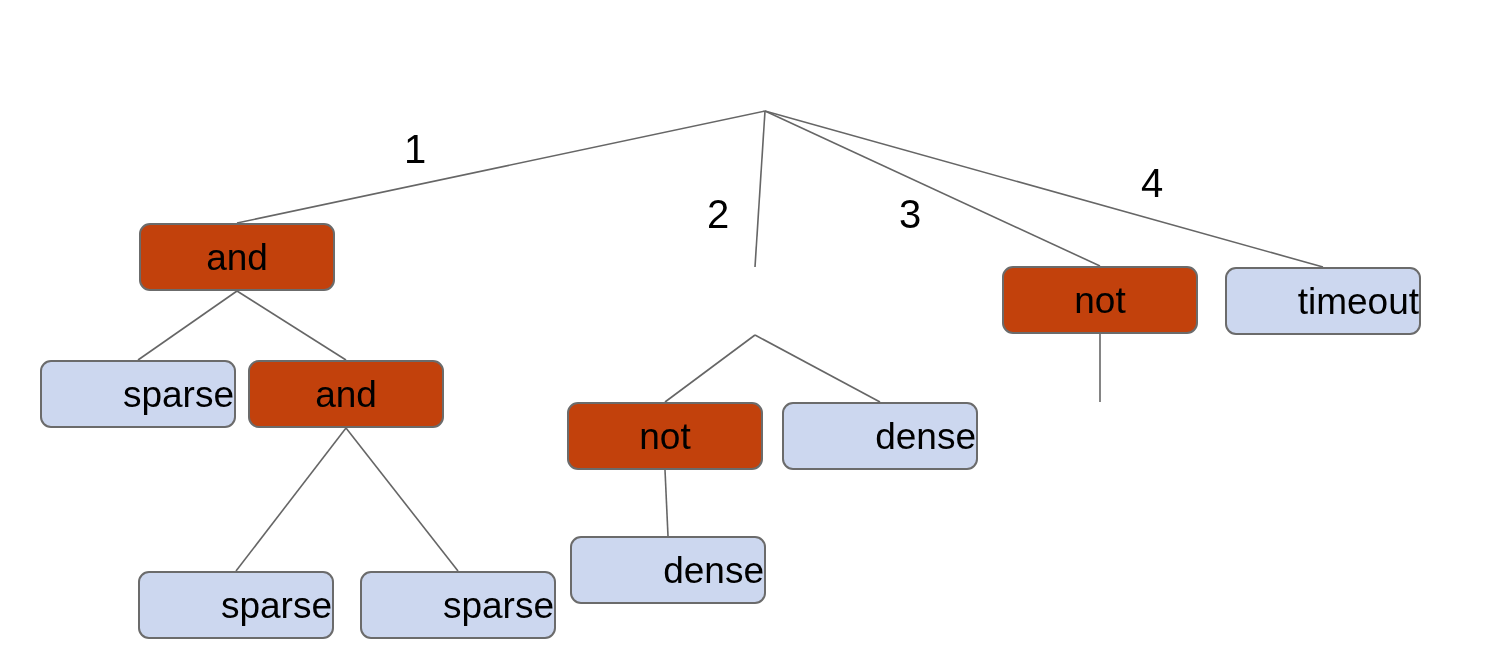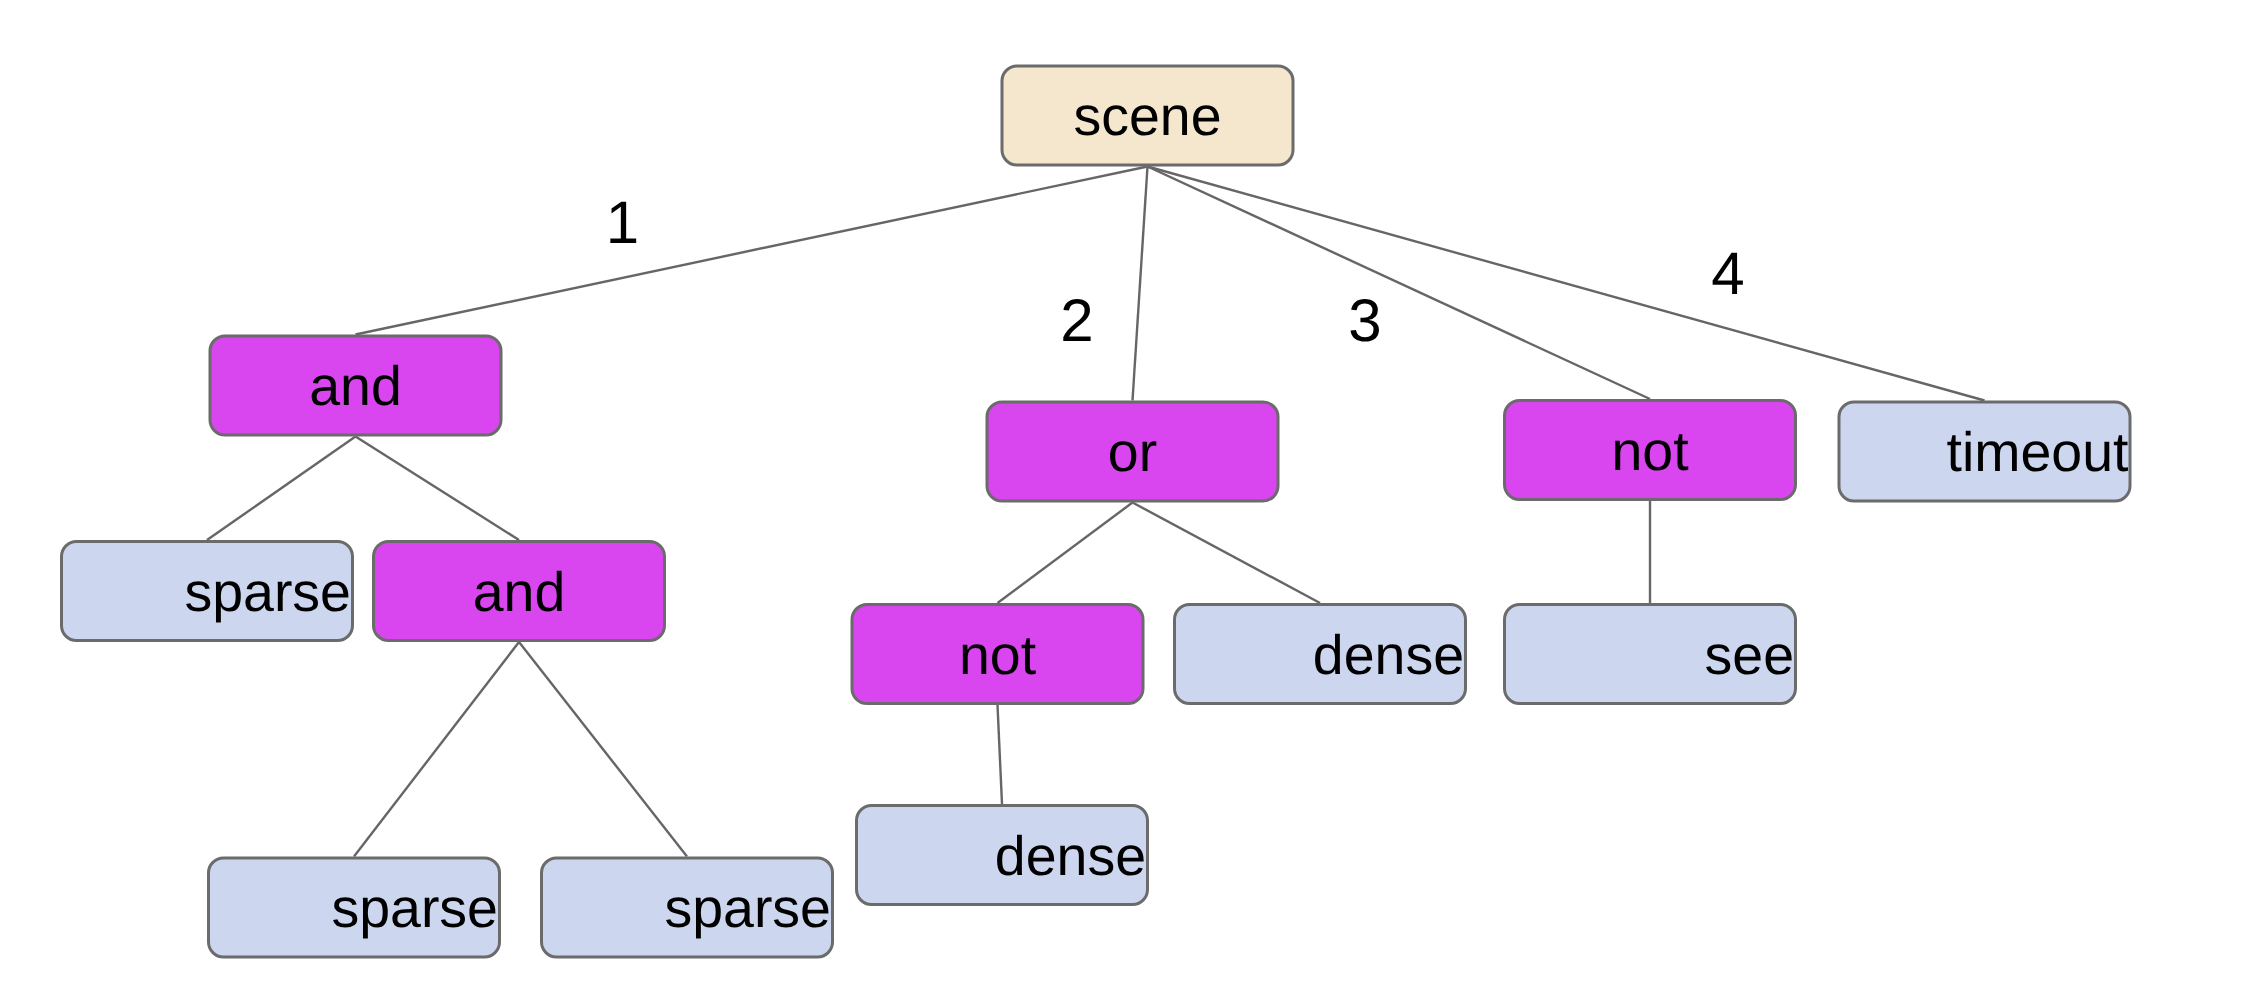--- a/index.html
+++ b/index.html
@@ -30,21 +30,21 @@
     align-items: center;
     justify-content: center;
     border: 2px solid #6b6b6b;
     border-radius: 11px;
     font-size: 37px;
     line-height: 1;
     color: #000000;
     white-space: nowrap;
   }
   .node.root     { background: #f5e7ce; }
-  .node.operator { background: #d946ef; }
+  .node.operator { background: #c2410c; }
   .node.leaf     { background: #ccd7ef; justify-content: flex-end; }
   .edge-label {
     position: absolute;
     transform: translate(-50%, -50%);
     font-size: 40px;
     color: #000000;
     line-height: 1;
   }
 </style>
 </head>
@@ -62,50 +62,41 @@
       <line x1="346" y1="428" x2="458" y2="571" stroke="#666666" stroke-width="1.6"></line>
       <line x1="755" y1="335" x2="665" y2="402" stroke="#666666" stroke-width="1.6"></line>
       <line x1="755" y1="335" x2="880" y2="402" stroke="#666666" stroke-width="1.6"></line>
       <line x1="665" y1="470" x2="668" y2="536" stroke="#666666" stroke-width="1.6"></line>
       <line x1="1100" y1="334" x2="1100" y2="402" stroke="#666666" stroke-width="1.6"></line>
     </svg>
 <span class="edge-label" style="left: 415px; top: 149px;">1</span>
     <span class="edge-label" style="left: 718px; top: 214px;">2</span>
     <span class="edge-label" style="left: 910px; top: 214px;">3</span>
     <span class="edge-label" style="left: 1152px; top: 183px;">4</span>
-    <div class="node root" style="left: 667px; top: 43px; width: 196px; height: 68px;">
-      <span>scene</span>
-    </div>
     <div class="node operator" style="left: 139px; top: 223px; width: 196px; height: 68px;">
       <span>and</span>
-    </div>
-    <div class="node operator" style="left: 657px; top: 267px; width: 196px; height: 68px;">
-      <span>or</span>
     </div>
     <div class="node operator" style="left: 1002px; top: 266px; width: 196px; height: 68px;">
       <span>not</span>
     </div>
     <div class="node leaf" style="left: 1225px; top: 267px; width: 196px; height: 68px;">
       <span>timeout</span>
     </div>
     <div class="node leaf" style="left: 40px; top: 360px; width: 196px; height: 68px;">
       <span>sparse</span>
     </div>
     <div class="node operator" style="left: 248px; top: 360px; width: 196px; height: 68px;">
       <span>and</span>
     </div>
     <div class="node operator" style="left: 567px; top: 402px; width: 196px; height: 68px;">
       <span>not</span>
     </div>
     <div class="node leaf" style="left: 782px; top: 402px; width: 196px; height: 68px;">
       <span>dense</span>
     </div>
-    <div class="node leaf" style="left: 1002px; top: 402px; width: 196px; height: 68px;">
-      <span>see</span>
-    </div>
     <div class="node leaf" style="left: 138px; top: 571px; width: 196px; height: 68px;">
       <span>sparse</span>
     </div>
     <div class="node leaf" style="left: 360px; top: 571px; width: 196px; height: 68px;">
       <span>sparse</span>
     </div>
     <div class="node leaf" style="left: 570px; top: 536px; width: 196px; height: 68px;">
       <span>dense</span>
     </div>
   </div>

